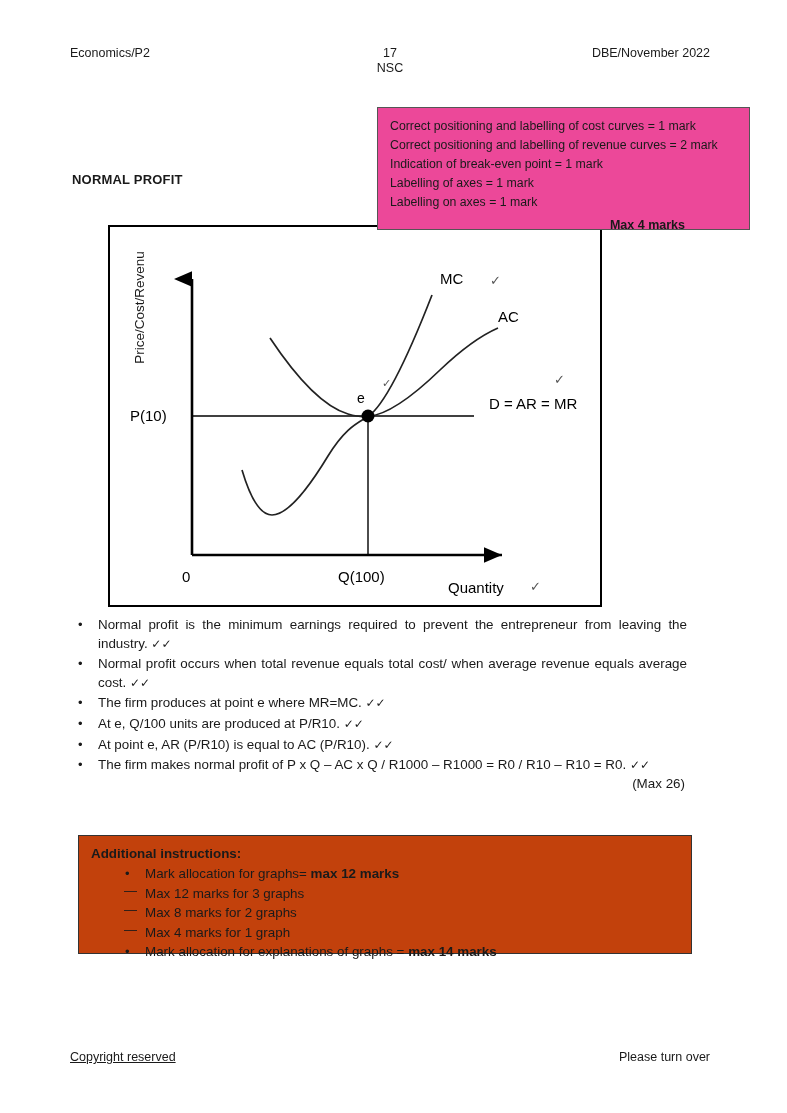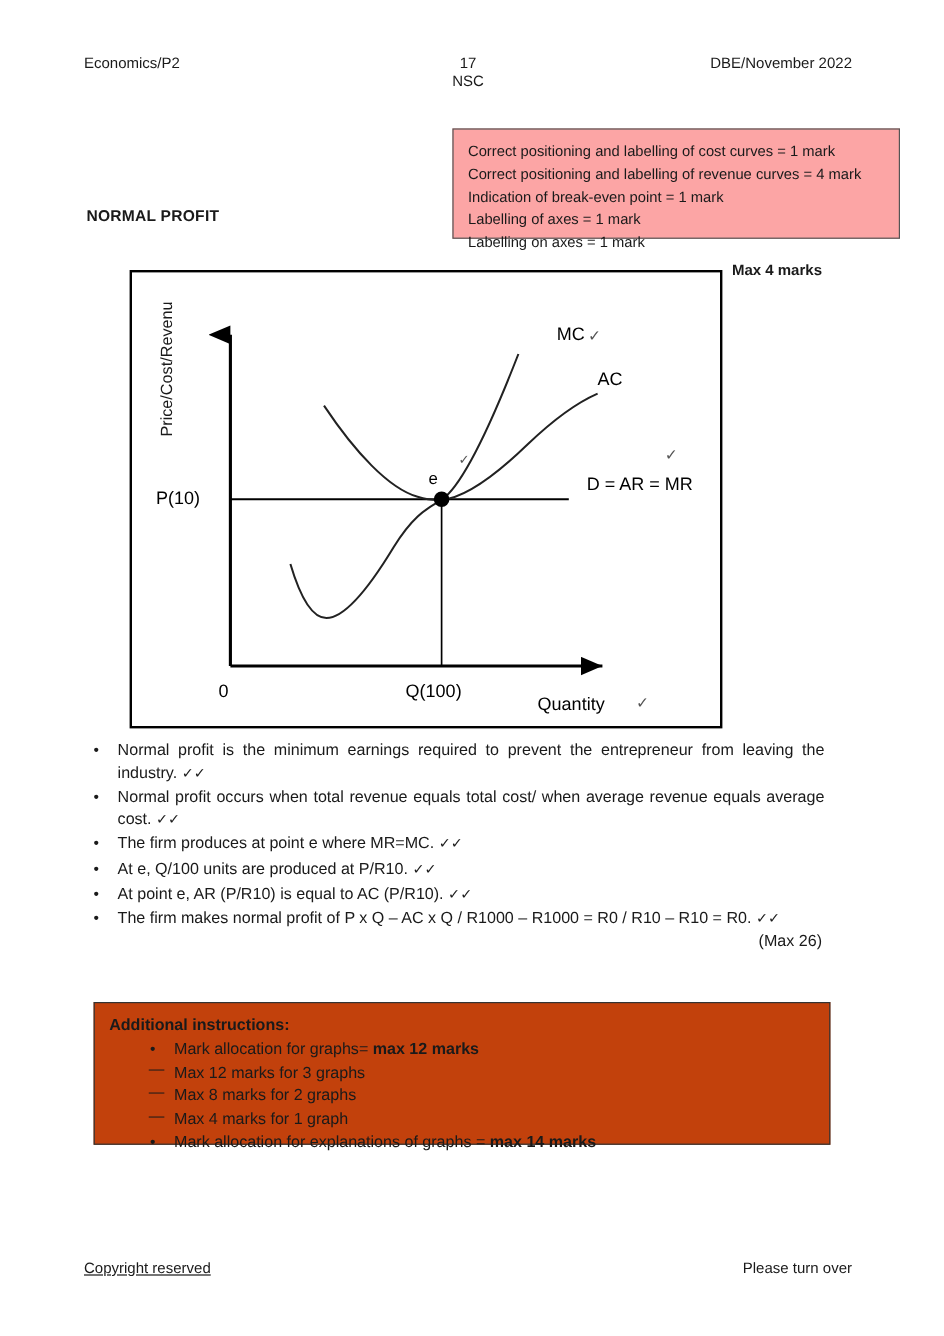--- a/index.html
+++ b/index.html
@@ -98,24 +98,24 @@
     color: #555;
     font-family: "DejaVu Sans", sans-serif;
   }
 
   
   .criteria-box {
     position: absolute;
     left: 377px;
     top: 107px;
     width: 373px;
-    height: 92px;
+    height: 123px;
     border: 1px solid #555;
     box-sizing: border-box;
-    background: #fca5a5;
+    background: #ec4899;
     padding: 9px 12px 0 12px;
     z-index: 5;
   }
   .criteria-box .crit-line {
     font-size: 12.3px;
     line-height: 19px;
     white-space: nowrap;
   }
   .criteria-box .crit-max {
     font-size: 12.5px;
@@ -264,33 +264,33 @@
   <div class="g-label" style="left:20px; top:180px;">P(10)</div>
 
   <div class="g-label" style="left:72px; top:341px;">0</div>
 
   <div class="g-label" style="left:228px; top:341px;">Q(100)</div>
 
   <div class="g-label" style="left:338px; top:352px;">Quantity</div>
 
   <div class="g-label" style="left:247px; top:163px; font-size:14px;">e</div>
 
-  <div class="g-label" style="left:330px; top:43px;margin-left:24px;">MC</div>
+  <div class="g-label" style="left:330px; top:43px;">MC</div>
   <div class="g-label" style="left:388px; top:81px;">AC</div>
   <div class="g-label" style="left:379px; top:168px;">D = AR = MR</div>
 
   <div class="tick-mark" style="left:380px; top:46px;">✓</div>
   <div class="tick-mark" style="left:444px; top:145px;">✓</div>
   <div class="tick-mark" style="left:272px; top:150px; font-size:11px;">✓</div>
   <div class="tick-mark" style="left:420px; top:352px;">✓</div>
 </div>
 
 <div class="criteria-box">
   <div class="crit-line">Correct positioning and labelling of cost curves = 1 mark</div>
-  <div class="crit-line">Correct positioning and labelling of revenue curves = 4 mark</div>
+  <div class="crit-line">Correct positioning and labelling of revenue curves = 2 mark</div>
   <div class="crit-line">Indication of break-even point = 1 mark</div>
   <div class="crit-line">Labelling of axes = 1 mark</div>
   <div class="crit-line">Labelling on axes = 1 mark</div>
   <div class="crit-max">Max 4 marks</div>
 </div>
 
 <div class="explain-list">
   <div class="exp-item">
     <span class="bullet">•</span>
     <span>Normal profit is the minimum earnings required to prevent the entrepreneur from leaving the industry.</span>

